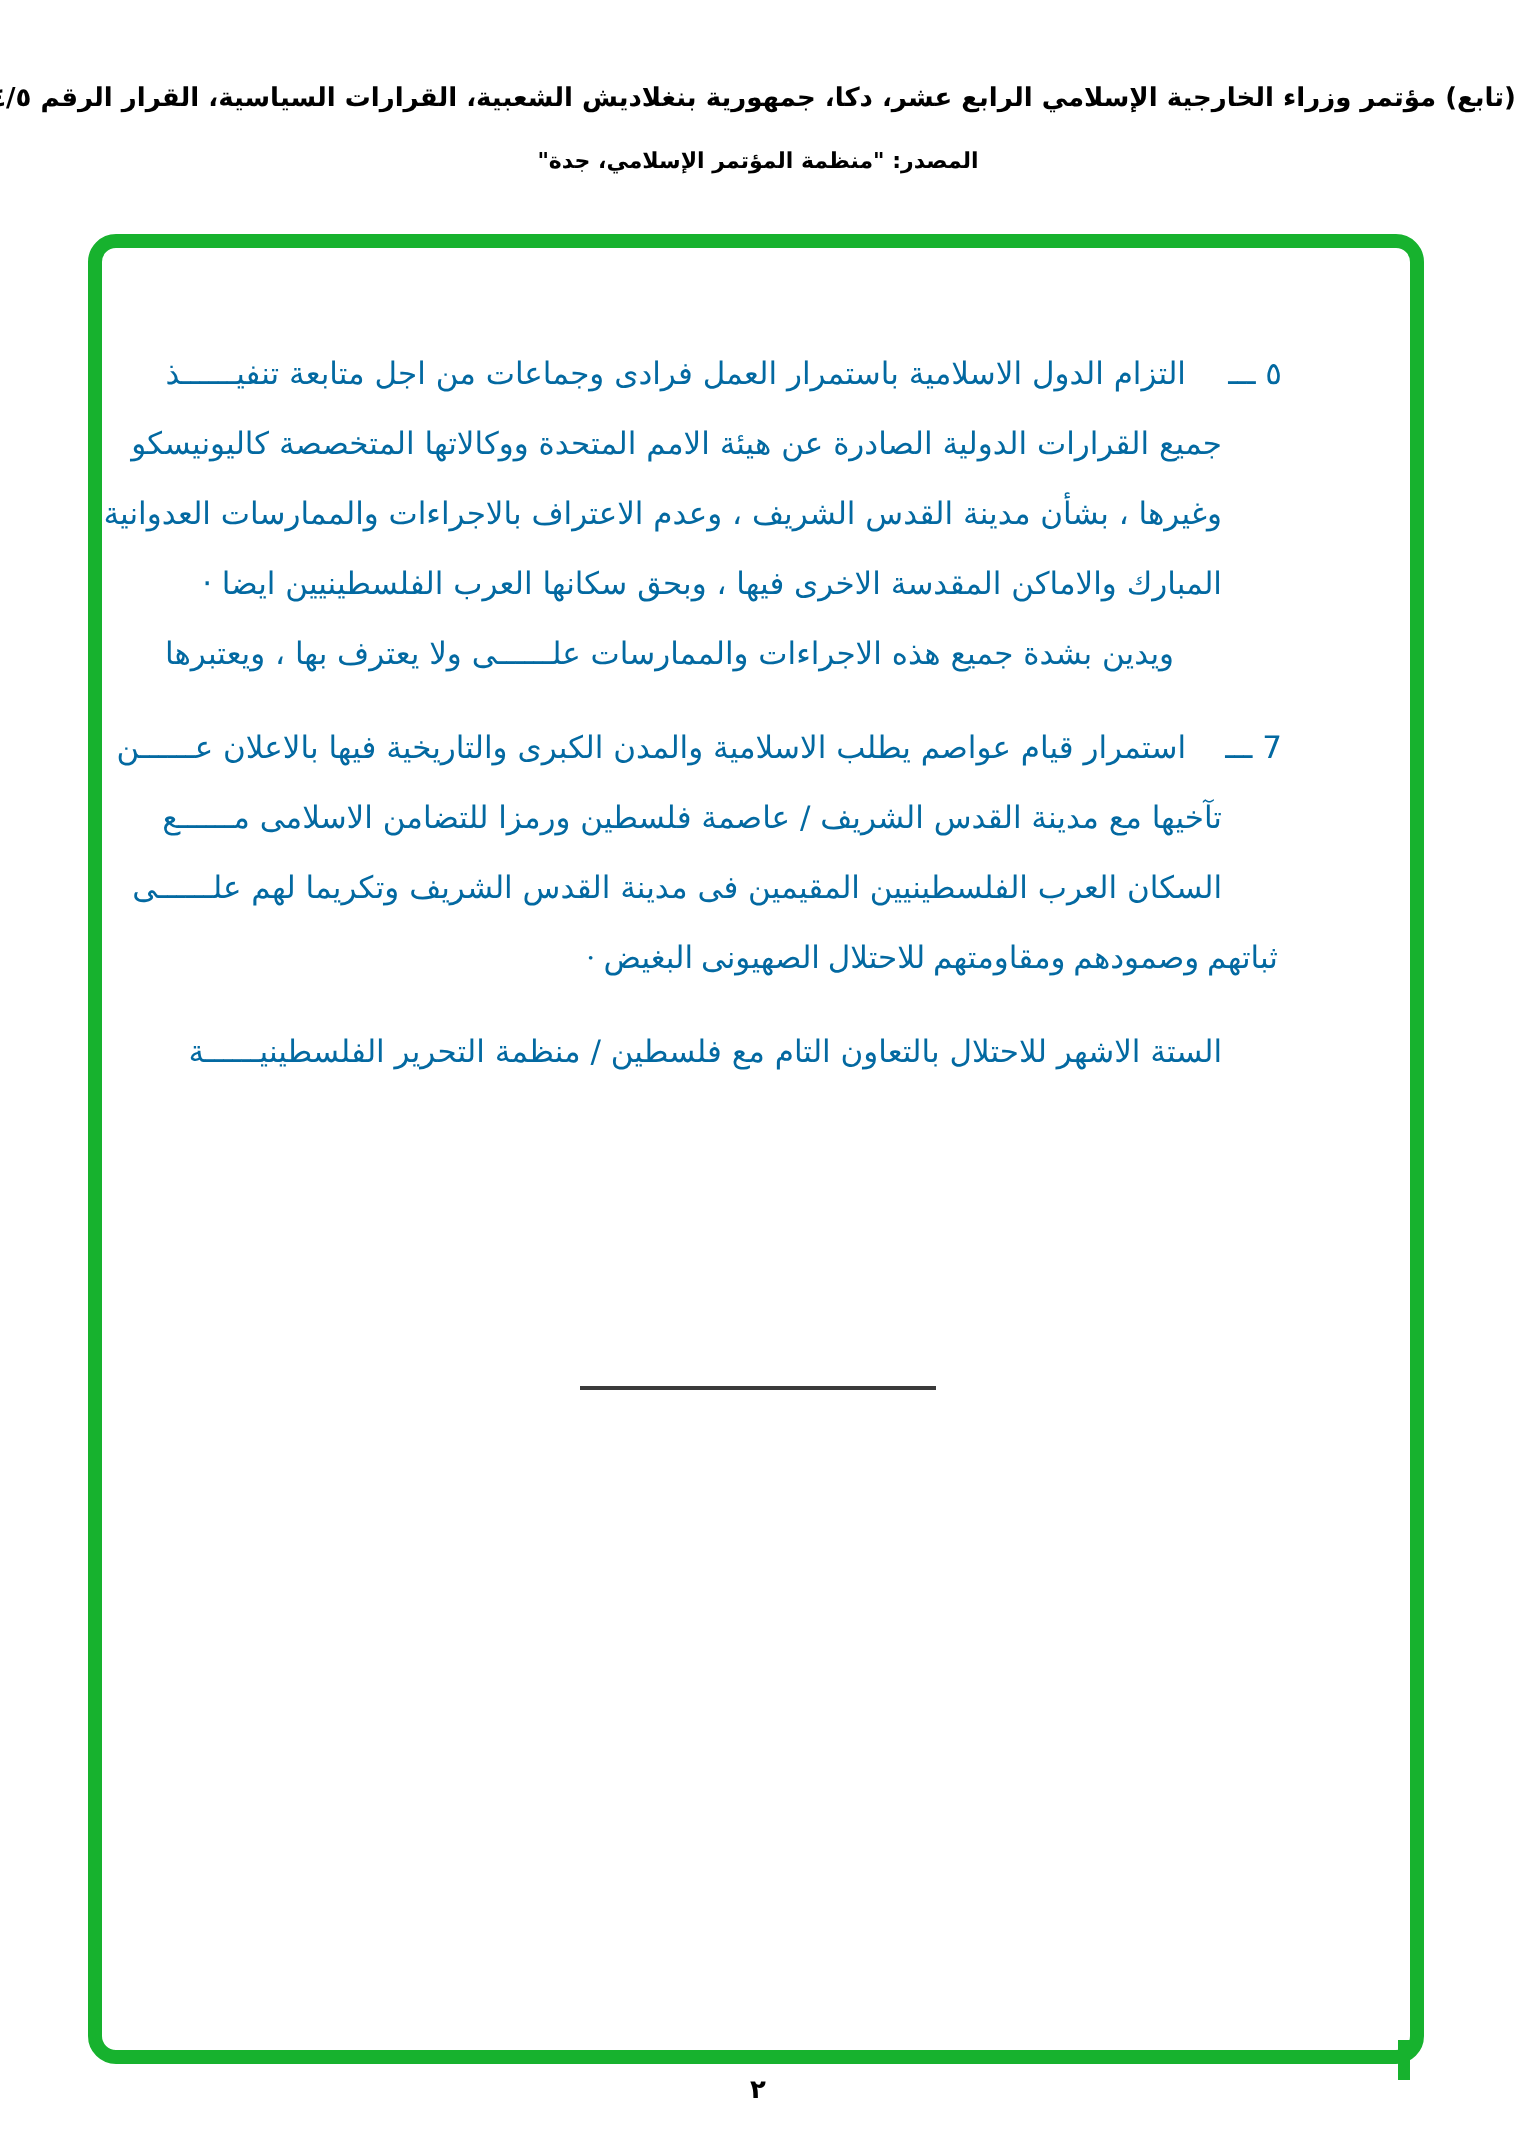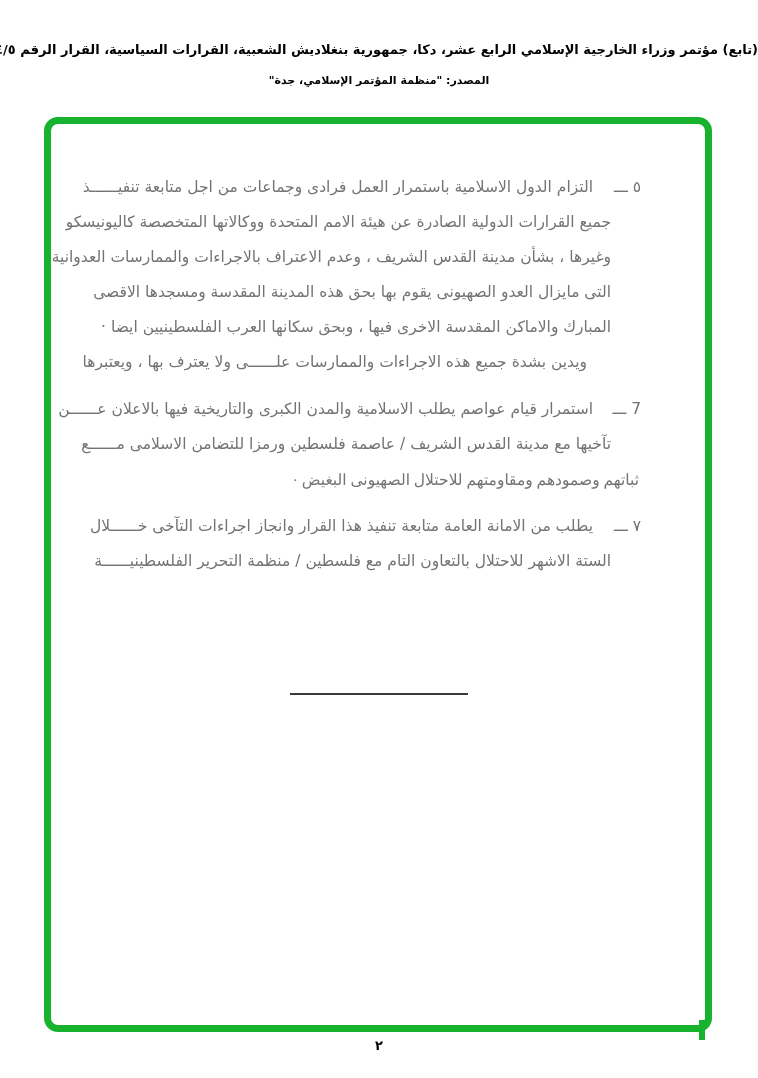--- a/index.html
+++ b/index.html
@@ -36,21 +36,21 @@
     width:6px;height:20px;
     background:#17b22e;
   }
   
   .content{
     position:absolute;left:51px;top:124px;
     width:654px;height:901px;
     box-sizing:border-box;
     padding:46px 64px 0 28px;
     direction:rtl;
-    color:#737373;
+    color:#0369a1;
   }
   .para{margin:0 0 12px 0;}
   .line{
     height:35px;line-height:35px;
     font-size:15.5px;
     white-space:nowrap;
     text-align:right;
   }
   .line .marker{
     display:inline-block;width:48px;
@@ -80,33 +80,32 @@
 
 <div class="frame"></div>
 <div class="frame-nub"></div>
 
 <div class="content">
 
   <div class="para">
     <div class="line first"><span class="marker">٥ ـــ</span><span>التزام الدول الاسلامية باستمرار العمل فرادى وجماعات من اجل متابعة تنفيــــــذ</span></div>
     <div class="line cont">جميع القرارات الدولية الصادرة عن هيئة الامم المتحدة ووكالاتها المتخصصة كاليونيسكو</div>
     <div class="line cont">وغيرها ، بشأن مدينة القدس الشريف ، وعدم الاعتراف بالاجراءات والممارسات العدوانية</div>
-    <div class="line cont">التى مايزال العدو الصهيونى يقوم بها بحق هذه المدينة المقدسة ومسجدها الاقصى</div>
     <div class="line cont">المبارك والاماكن المقدسة الاخرى فيها ، وبحق سكانها العرب الفلسطينيين ايضا ·</div>
     <div class="line ind1">ويدين بشدة جميع هذه الاجراءات والممارسات علــــــى ولا يعترف بها ، ويعتبرها</div>
   </div>
 
   <div class="para">
     <div class="line first"><span class="marker">7 ـــ</span><span>استمرار قيام عواصم يطلب الاسلامية والمدن الكبرى والتاريخية فيها بالاعلان عــــــن</span></div>
     <div class="line cont">تآخيها مع مدينة القدس الشريف / عاصمة فلسطين ورمزا للتضامن الاسلامى مــــــع</div>
+    <div class="line cont">السكان العرب الفلسطينيين المقيمين فى مدينة القدس الشريف وتكريما لهم علــــــى</div>
     <div class="line flush">ثباتهم وصمودهم ومقاومتهم للاحتلال الصهيونى البغيض ·</div>
   </div>
 
   <div class="para">
-    <div class="line first"><span class="marker">٧ ـــ</span><span>يطلب من الامانة العامة متابعة تنفيذ هذا القرار وانجاز اجراءات التآخى خــــــلال</span></div>
     <div class="line cont">الستة الاشهر للاحتلال بالتعاون التام مع فلسطين / منظمة التحرير الفلسطينيــــــة</div>
   </div>
 
 </div>
 
 <div class="rule"></div>
 
 <div class="pagenum">٢</div>
 
 </body></html>

